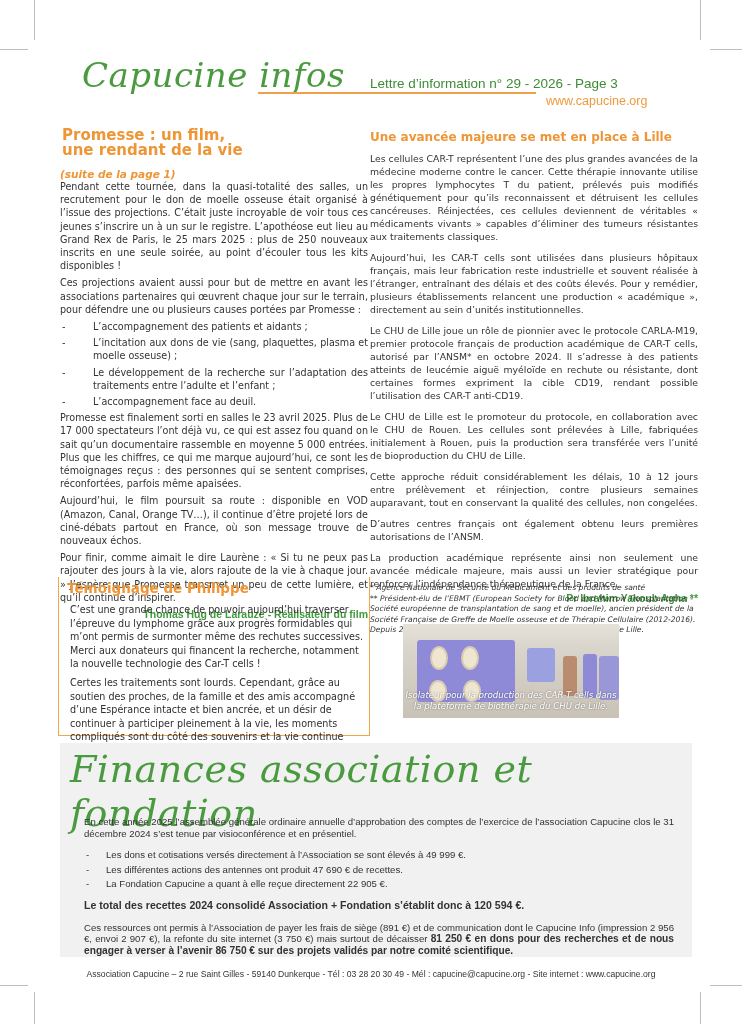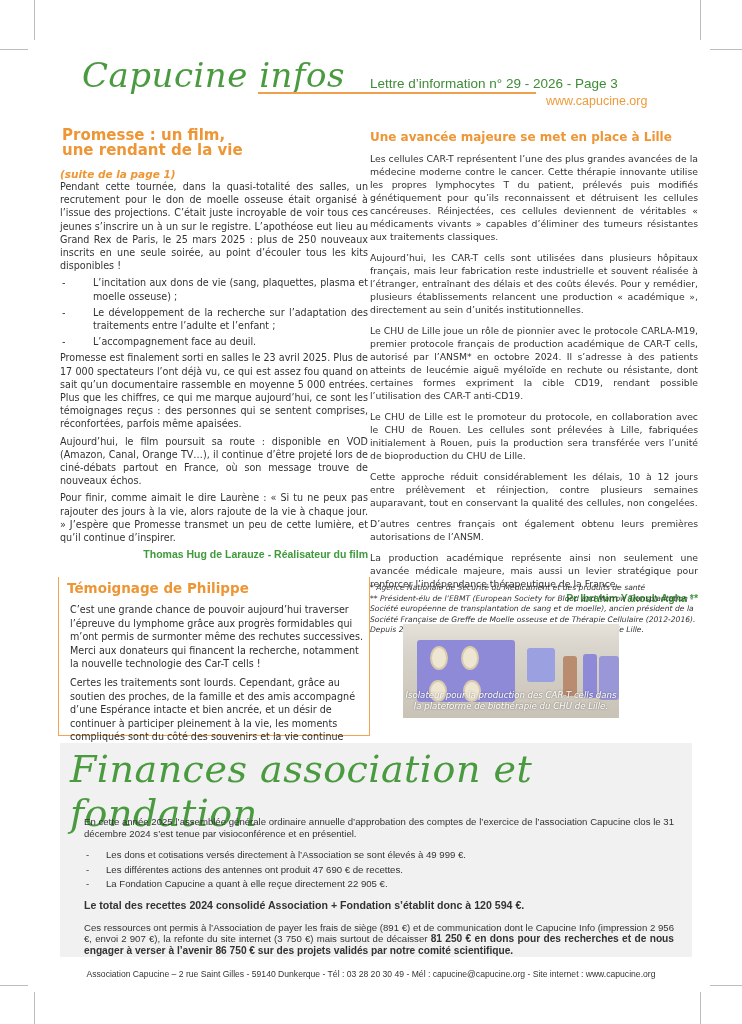--- a/index.html
+++ b/index.html
@@ -70,21 +70,23 @@
 <div id="site-url">www.capucine.org</div>
 
 <div id="left-col">
   <div id="promesse-title" class="orange-title">
     <div>Promesse : un film,</div>
     <div>une rendant de la vie</div>
   </div>
   <div id="suite">(suite de la page 1)</div>
   <div class="body-text">
     <p>Pendant cette tournée, dans la quasi-totalité des salles, un recrutement pour le don de moelle osseuse était organisé à l’issue des projections. C’était juste incroyable de voir tous ces jeunes s’inscrire un à un sur le registre. L’apothéose eut lieu au Grand Rex de Paris, le 25 mars 2025 : plus de 250 nouveaux inscrits en une seule soirée, au point d’écouler tous les kits disponibles !</p>
+    <p>Ces projections avaient aussi pour but de mettre en avant les associations partenaires qui œuvrent chaque jour sur le terrain, pour défendre une ou plusieurs causes portées par Promesse :</p>
     <ul class="dash">
+      <li>L’accompagnement des patients et aidants ;</li>
       <li>L’incitation aux dons de vie (sang, plaquettes, plasma et moelle osseuse) ;</li>
       <li>Le développement de la recherche sur l’adaptation des traitements entre l’adulte et l’enfant ;</li>
       <li>L’accompagnement face au deuil.</li>
     </ul>
     <p>Promesse est finalement sorti en salles le 23 avril 2025. Plus de 17 000 spectateurs l’ont déjà vu, ce qui est assez fou quand on sait qu’un documentaire rassemble en moyenne 5 000 entrées. Plus que les chiffres, ce qui me marque aujourd’hui, ce sont les témoignages reçus : des personnes qui se sentent comprises, réconfortées, parfois même apaisées.</p>
     <p>Aujourd’hui, le film poursuit sa route : disponible en VOD (Amazon, Canal, Orange TV…), il continue d’être projeté lors de ciné-débats partout en France, où son message trouve de nouveaux échos.</p>
     <p>Pour finir, comme aimait le dire Laurène : « Si tu ne peux pas rajouter des jours à la vie, alors rajoute de la vie à chaque jour. » J’espère que Promesse transmet un peu de cette lumière, et qu’il continue d’inspirer.</p>
   </div>
   <div class="signature">Thomas Hug de Larauze - Réalisateur du film</div>
 </div>

